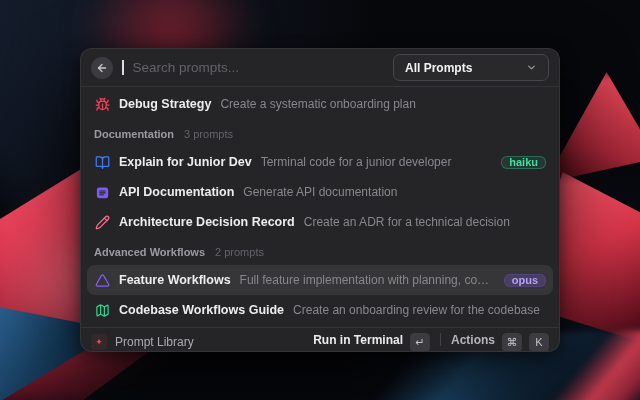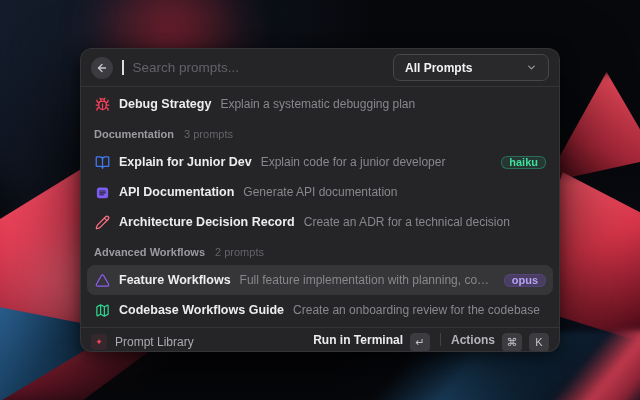--- a/index.html
+++ b/index.html
@@ -158,37 +158,37 @@
               <path d="M12 20v-9"></path>
               <path d="M6.53 9C4.6 8.8 3 7.1 3 5"></path>
               <path d="M6 13H2"></path>
               <path d="M3 21c0-2.1 1.7-3.9 3.8-4"></path>
               <path d="M20.97 5c0 2.1-1.6 3.8-3.5 4"></path>
               <path d="M22 13h-4"></path>
               <path d="M17.2 17c2.1.1 3.8 1.9 3.8 4"></path>
             </svg>
         </span>
         <span class="title">Debug Strategy</span>
-        <span class="desc">Explain a systematic debugging plan</span>
+        <span class="desc">Create a systematic onboarding plan</span>
       </div>
 
       <div class="sec">
         <span class="slabel">Documentation</span>
         <span class="scount">3 prompts</span>
       </div>
 
       <div class="row">
         <span class="ric ic-blue">
           <svg width="15" height="15" viewBox="0 0 24 24" fill="none" stroke="currentColor" stroke-width="2" stroke-linecap="round" stroke-linejoin="round">
               <path d="M12 7v14"></path>
               <path d="M3 18a1 1 0 0 1-1-1V4a1 1 0 0 1 1-1h5a4 4 0 0 1 4 4 4 4 0 0 1 4-4h5a1 1 0 0 1 1 1v13a1 1 0 0 1-1 1h-6a3 3 0 0 0-3 3 3 3 0 0 0-3-3z"></path>
             </svg>
         </span>
         <span class="title">Explain for Junior Dev</span>
-        <span class="desc">Explain code for a junior developer</span>
+        <span class="desc">Terminal code for a junior developer</span>
         <span class="badge haiku">haiku</span>
       </div>
 
       <div class="row">
         <span class="ric ic-purple">
           <svg width="15" height="15" viewBox="0 0 24 24" fill="none">
               <rect x="3" y="4" width="18" height="17" rx="4" fill="currentColor"></rect>
               <path d="M7.5 9.5h9M7.5 12.5h9M7.5 15.5h6" stroke="#252528" stroke-width="1.8" stroke-linecap="round"></path>
             </svg>
         </span>

